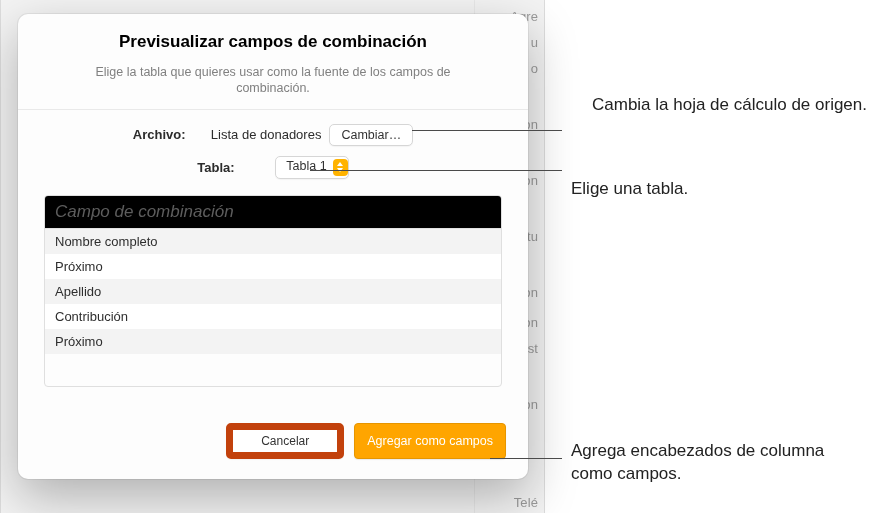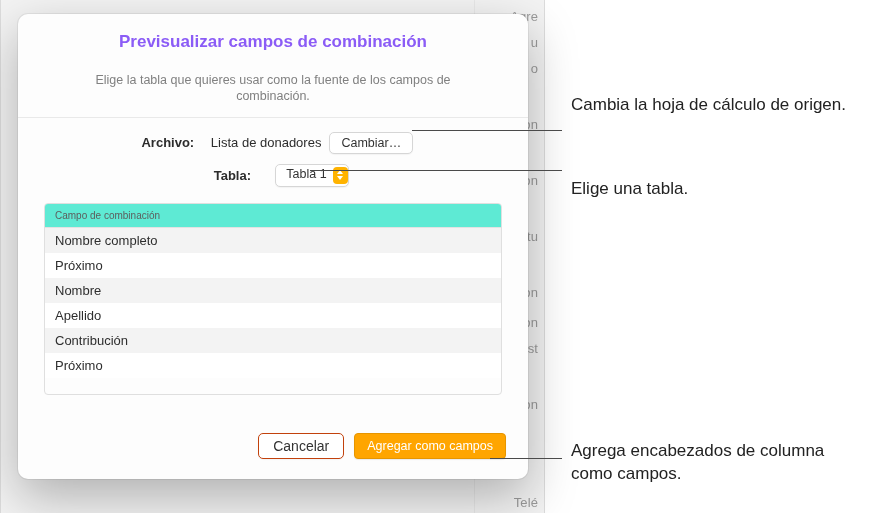--- a/index.html
+++ b/index.html
@@ -60,22 +60,22 @@
     }
 
     .dialog-header {
       padding: 18px 24px 12px;
       text-align: center;
       border-bottom: 1px solid #e9e9e9;
     }
     .dialog-title {
       font-size: 17px;
       font-weight: 700;
-      color: #8b5cf6;
-      margin-bottom: 20px;
+      color: #000000;
+      margin-bottom: 12px;
     }
     .dialog-subtitle {
       font-size: 12.5px;
       color: #808080;
       line-height: 1.3;
       max-width: 400px;
       margin: 0 auto;
     }
 
     .dialog-body {
@@ -89,21 +89,21 @@
       display: flex;
       align-items: center;
       justify-content: center;
       margin-bottom: 10px;
       font-size: 13px;
       gap: 8px;
     }
     .form-label {
       font-weight: 700;
       color: #2c2c2c;
-      text-align: center;
+      text-align: left;
       min-width: 70px;
     }
     .form-value {
       color: #2c2c2c;
     }
     .btn {
       background: #ffffff;
       border: 1px solid #d6d6d6;
       border-radius: 5px;
       padding: 3px 11px;
@@ -139,25 +139,26 @@
     .arrow-down { border-top: 4px solid #fff; margin-top: 1px; }
 
     .table-wrap {
       border: 1px solid #dfdfdf;
       border-radius: 4px;
       overflow: hidden;
       margin-top: 6px;
       height: 192px;
     }
     .table-header {
-      background: #5eead4;
-      font-size: 10px;
+      background: #000000;
+      font-size: 17px;
       color: #5d5d5d;
       padding: 6px 10px;
       border-bottom: 1px solid #e2e2e2;
+      font-style: italic;
     }
     .table-row {
       font-size: 13px;
       color: #2e2e2e;
       padding: 5px 10px;
     }
     .table-row:nth-child(even) {
       background: #ffffff;
     }
     .table-row:nth-child(odd) {
@@ -176,24 +177,24 @@
       color: #ffffff;
       font-weight: 500;
       border-radius: 4px;
       padding: 4px 12px;
       font-size: 12.5px;
       cursor: pointer;
       box-shadow: 0 1px 1px rgba(0,0,0,0.08);
     }
     .btn-default {
       background: #ffffff;
-      border: 1px solid #c2410c;
+      border: 7px solid #c2410c;
       border-radius: 5px;
-      padding: 4px 14px;
-      font-size: 14px;
+      padding: 4px 28px;
+      font-size: 12px;
       color: #333;
       cursor: pointer;
       box-shadow: 0 1px 1px rgba(0,0,0,0.04);
     }
 
     
     .callout {
       position: absolute;
       font-size: 17px;
       color: #222;
@@ -249,21 +250,20 @@
           <span class="arrow-down"></span>
         </span>
       </button>
     </div>
 
     <div class="table-wrap">
       <div class="table-header">Campo de combinación</div>
       <div>
         <div class="table-row">Nombre completo</div>
         <div class="table-row">Próximo</div>
-        <div class="table-row">Nombre</div>
         <div class="table-row">Apellido</div>
         <div class="table-row">Contribución</div>
         <div class="table-row">Próximo</div>
       </div>
     </div>
 
   </div>
 
   <div class="dialog-footer">
     <button class="btn-default">
@@ -272,15 +272,15 @@
     <button class="btn-primary">
       <span>Agregar como campos</span>
     </button>
   </div>
 </div>
 
 <div class="callout-line" style="left:412px; top:130px; width:150px;"></div>
 <div class="callout-line" style="left:310px; top:170px; width:252px;"></div>
 <div class="callout-line" style="left:490px; top:458px; width:72px;"></div>
 
-<div class="callout" style="left:571px; top:94px;">Cambia la hoja de cálculo de origen.</div>
+<div class="callout" style="left:592px; top:94px;">Cambia la hoja de cálculo de origen.</div>
 <div class="callout" style="left:571px; top:178px;">Elige una tabla.</div>
 <div class="callout" style="left:571px; top:440px;">Agrega encabezados de columna como campos.</div>
 
 </body></html>

